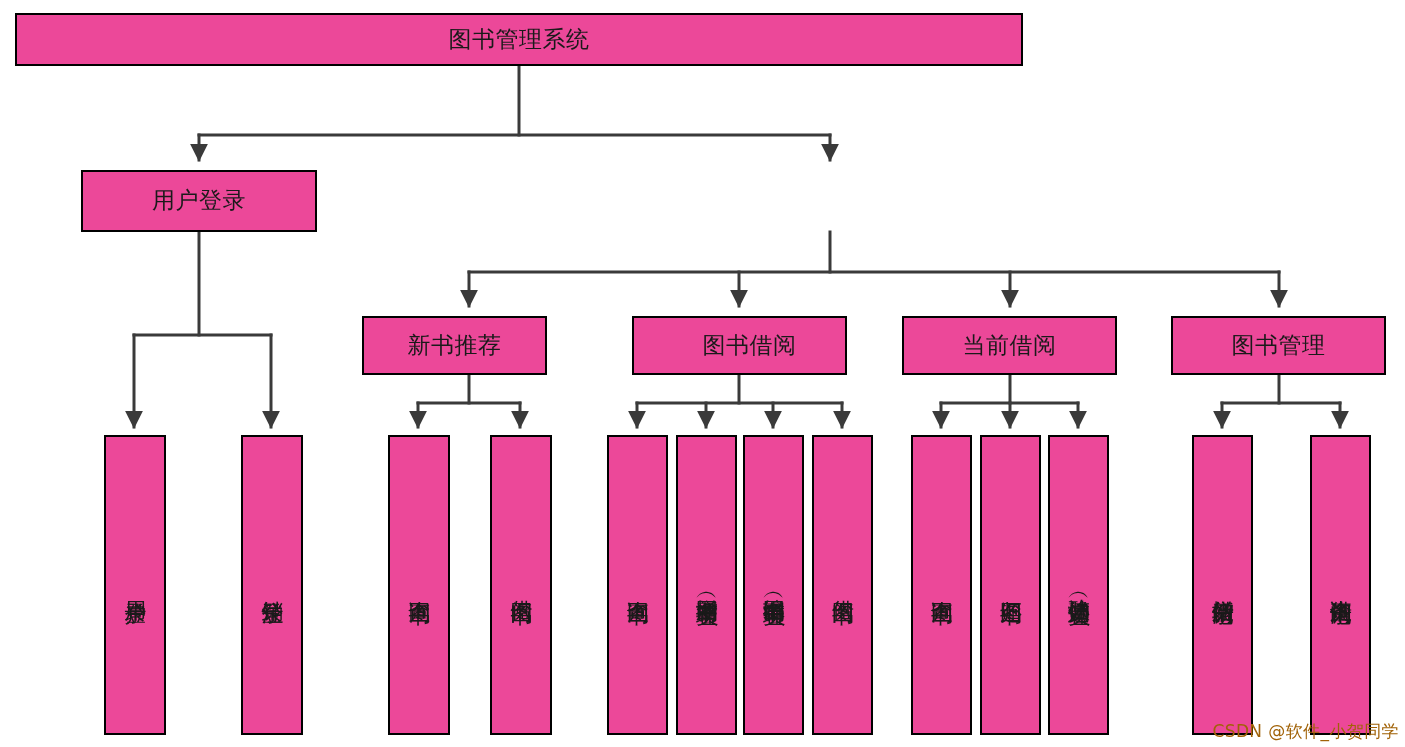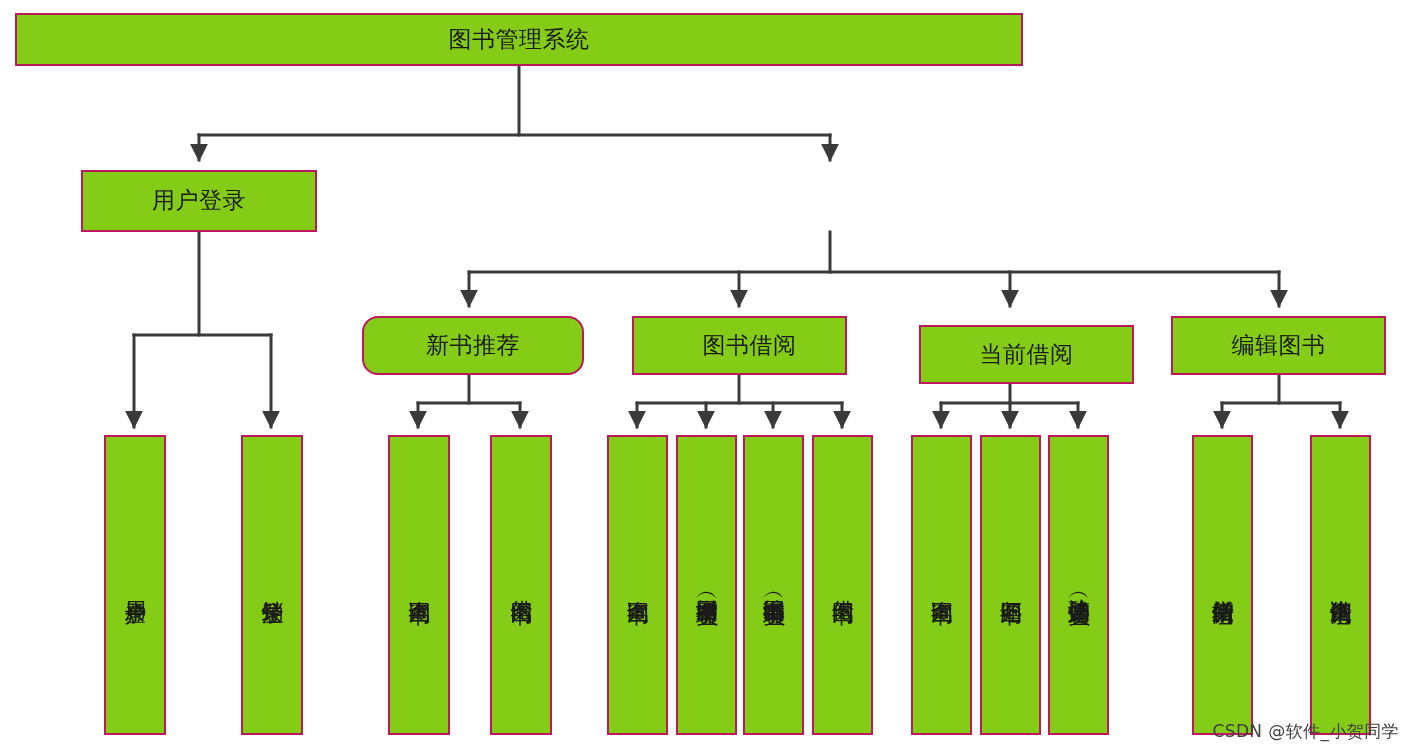--- a/index.html
+++ b/index.html
@@ -21,22 +21,22 @@
   #diagram-svg {
     position: absolute;
     left: 0;
     top: 0;
     width: 1405px;
     height: 747px;
   }
   .node {
     position: absolute;
     box-sizing: border-box;
-    border: 2px solid #be185d;
-    background: #84cc16;
+    border: 2px solid #000000;
+    background: #ec4899;
     display: flex;
     align-items: center;
     justify-content: center;
     color: #1a1a1a;
   }
   .node .node-label {
     display: block;
     text-align: center;
     line-height: 1.18;
     white-space: nowrap;
@@ -59,21 +59,21 @@
     line-height: 1.22;
     letter-spacing: 1px;
     white-space: normal;
     max-height: 100%;
   }
   #watermark {
     position: absolute;
     right: 6px;
     bottom: 4px;
     font-size: 17px;
-    color: #404040;
+    color: #a16207;
     letter-spacing: 0.4px;
     user-select: none;
     white-space: nowrap;
   }
 </style>
 </head>
 <body>
 
 <div id="diagram-root">
 
@@ -129,34 +129,34 @@
 
   <div class="node node-h node-root" style="left:15px; top:13px; width:1008px; height:53px;">
     <span class="node-label">图书管理系统</span>
   </div>
 
   <div class="node node-h" style="left:81px; top:170px; width:236px; height:62px;">
     <span class="node-label">用户登录</span>
   </div>
 
 
-  <div class="node node-h" style="left:362px; top:316px; width:222px; height:59px;border-radius:16px;">
+  <div class="node node-h" style="left:362px; top:316px; width:185px; height:59px;">
     <span class="node-label">新书推荐</span>
   </div>
 
   <div class="node node-h" style="left:632px; top:316px; width:215px; height:59px;padding-left:20px;">
     <span class="node-label">图书借阅</span>
   </div>
 
-  <div class="node node-h" style="left:902px; top:325px; width:215px; height:59px;margin-left:17px;">
+  <div class="node node-h" style="left:902px; top:316px; width:215px; height:59px;">
     <span class="node-label">当前借阅</span>
   </div>
 
   <div class="node node-h" style="left:1171px; top:316px; width:215px; height:59px;">
-    <span class="node-label">编辑图书</span>
+    <span class="node-label">图书管理</span>
   </div>
 
   <div class="node node-v" style="left:104px; top:435px; width:62px; height:300px;">
     <span class="node-label">用户登录</span>
   </div>
 
   <div class="node node-v" style="left:241px; top:435px; width:62px; height:300px;">
     <span class="node-label">注销登录</span>
   </div>
 

